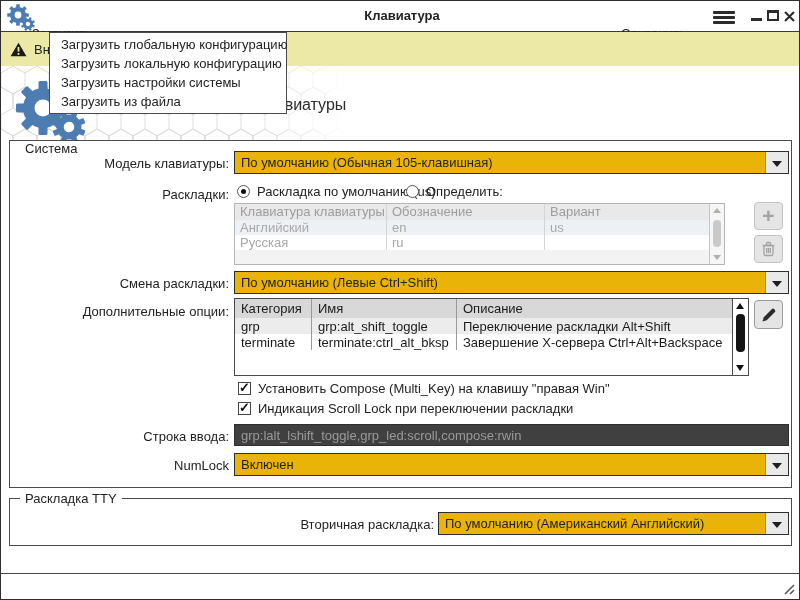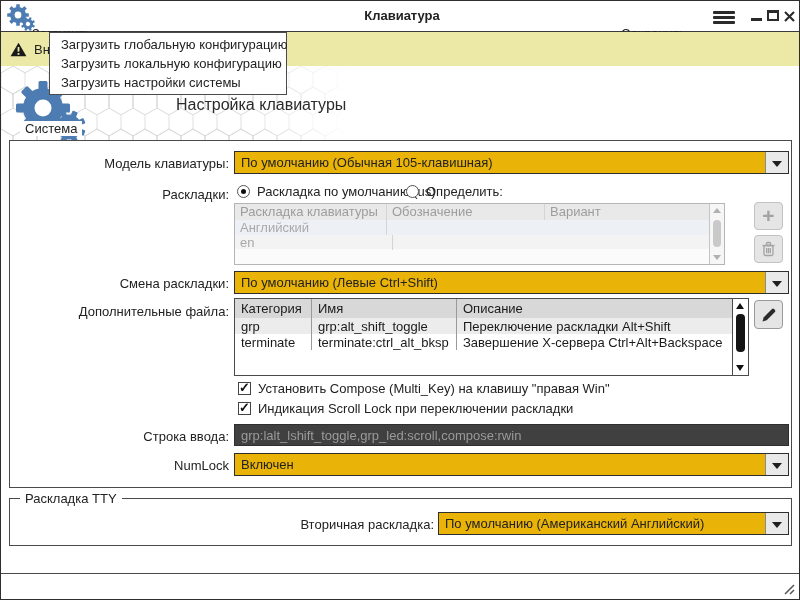--- a/index.html
+++ b/index.html
@@ -52,21 +52,21 @@
     box-sizing:border-box;position:relative;flex:none;}
   .rc.on::after{content:"";position:absolute;left:3px;top:3px;width:5px;height:5px;border-radius:50%;background:#101010;}
   .cb{width:13px;height:13px;border:1px solid #444;background:#fff;box-sizing:border-box;
     position:relative;flex:none;}
   .cb.on::after{content:"\2713";position:absolute;left:0px;top:-3px;font-size:13px;font-weight:bold;color:#111;}
   
   .dtable{position:absolute;left:233px;top:202px;width:491px;height:62px;box-sizing:border-box;
     border:1px solid #b5b5b5;background:#fbfbfb;color:#a8a8a8;overflow:hidden;}
   .dtable .trow{display:flex;}
   .dtable .hrow{height:16px;line-height:16px;background:#e9e9e9;color:#9d9d9d;}
-  .dtable .r1{height:15px;line-height:15px;background:#edf1f6;flex-direction:column;}
+  .dtable .r1{height:15px;line-height:15px;background:#edf1f6;}
   .dtable .r2{height:15px;line-height:15px;background:#ffffff;}
   .dtable .fill{height:14px;background:#f3f3f3;}
   .dtable .c{padding-left:5px;box-sizing:border-box;overflow:hidden;white-space:nowrap;border-right:1px solid #d4d4d4;}
   .dtable .c1{width:152px;flex:none;}.dtable .c2{width:158px;flex:none;}.dtable .c3{flex:1;border-right:none;}
   .dscroll{position:absolute;right:0;top:0;bottom:0;width:14px;border-left:1px solid #c5c5c5;background:#f6f6f6;}
   .dscroll .up{position:absolute;left:3px;top:4px;border-left:4px solid transparent;border-right:4px solid transparent;border-bottom:5px solid #b0b0b0;}
   .dscroll .dn{position:absolute;left:3px;bottom:4px;border-left:4px solid transparent;border-right:4px solid transparent;border-top:5px solid #b0b0b0;}
   .dscroll .th{position:absolute;left:2.5px;top:16px;width:8px;height:27px;background:#c9c9c9;border-radius:4px;}
   
   .etable{position:absolute;left:233px;top:297px;width:515px;height:78px;box-sizing:border-box;
@@ -167,21 +167,21 @@
       <rect x="0" y="-4" width="350" height="84" fill="url(#fadeR)"></rect>
     </svg>
     <svg width="110" height="74" style="position:absolute;left:0;top:0">
       <use href="#gear8" transform="translate(42,42)"></use>
       <use href="#gear8" transform="translate(68,61) rotate(22) scale(0.62)"></use>
     </svg>
     <span class="banner-title">Настройка клавиатуры</span>
   </div>
 
   <div class="group" style="left:8px;top:139px;width:783px;height:348px"></div>
-  <span class="group-label" style="left:19px;top:120px">Система</span>
+  <span class="group-label" style="left:19px;top:140px">Система</span>
 
   <span class="flabel" style="top:155px">Модель клавиатуры:</span>
   <div class="combo" style="left:233px;top:150px;width:555px">
     <span class="val">По умолчанию (Обычная 105-клавишная)</span>
     <span class="btn">
         <span class="tri"></span>
       </span>
   </div>
 
   <span class="flabel" style="top:186px">Раскладки:</span>
@@ -189,28 +189,33 @@
     <span class="rc on"></span>
     <span>Раскладка по умолчанию (us)</span>
   </div>
   <div class="radio" style="left:405px;top:183px">
     <span class="rc"></span>
     <span>Определить:</span>
   </div>
 
   <div class="dtable">
     <div class="trow hrow">
-      <span class="c c1">Раскладка клавиатуры</span>
+      <span class="c c1">Клавиатура клавиатуры</span>
       <span class="c c2">Обозначение</span>
       <span class="c c3">Вариант</span>
     </div>
     <div class="trow r1">
       <span class="c c1">Английский</span>
       <span class="c c2">en</span>
       <span class="c c3">us</span>
+    </div>
+    <div class="trow r2">
+      <span class="c c1">Русская</span>
+      <span class="c c2">ru</span>
+      <span class="c c3"></span>
     </div>
     <div class="fill"></div>
     <div class="dscroll">
       <span class="up"></span>
       <span class="th"></span>
       <span class="dn"></span>
     </div>
   </div>
   <div class="sq-btn" style="left:753px;top:201px">
     <span class="plus-glyph">+</span>
@@ -229,21 +234,21 @@
   </div>
 
   <span class="flabel" style="top:275px">Смена раскладки:</span>
   <div class="combo" style="left:233px;top:270px;width:555px">
     <span class="val">По умолчанию (Левые Ctrl+Shift)</span>
     <span class="btn">
         <span class="tri"></span>
       </span>
   </div>
 
-  <span class="flabel" style="top:303px">Дополнительные файла:</span>
+  <span class="flabel" style="top:303px">Дополнительные опции:</span>
   <div class="etable">
     <div class="trow hrow">
       <span class="c c1">Категория</span>
       <span class="c c2">Имя</span>
       <span class="c c3">Описание</span>
     </div>
     <div class="trow row ra">
       <span class="c c1">grp</span>
       <span class="c c2">grp:alt_shift_toggle</span>
       <span class="c c3">Переключение раскладки Alt+Shift</span>
@@ -299,15 +304,16 @@
   <div class="statusbar">
     <svg class="grip" width="15" height="15">
       <path d="M4 13L13 4M9 13l4-4" stroke="#5a5a5a" stroke-width="1.6" fill="none"></path>
     </svg>
   </div>
 
   <div class="dropdown">
     <div class="mi">Загрузить глобальную конфигурацию</div>
     <div class="mi">Загрузить локальную конфигурацию</div>
     <div class="mi">Загрузить настройки системы</div>
+    <div class="mi">Загрузить из файла</div>
   </div>
 
 </div>
 
 </body></html>

